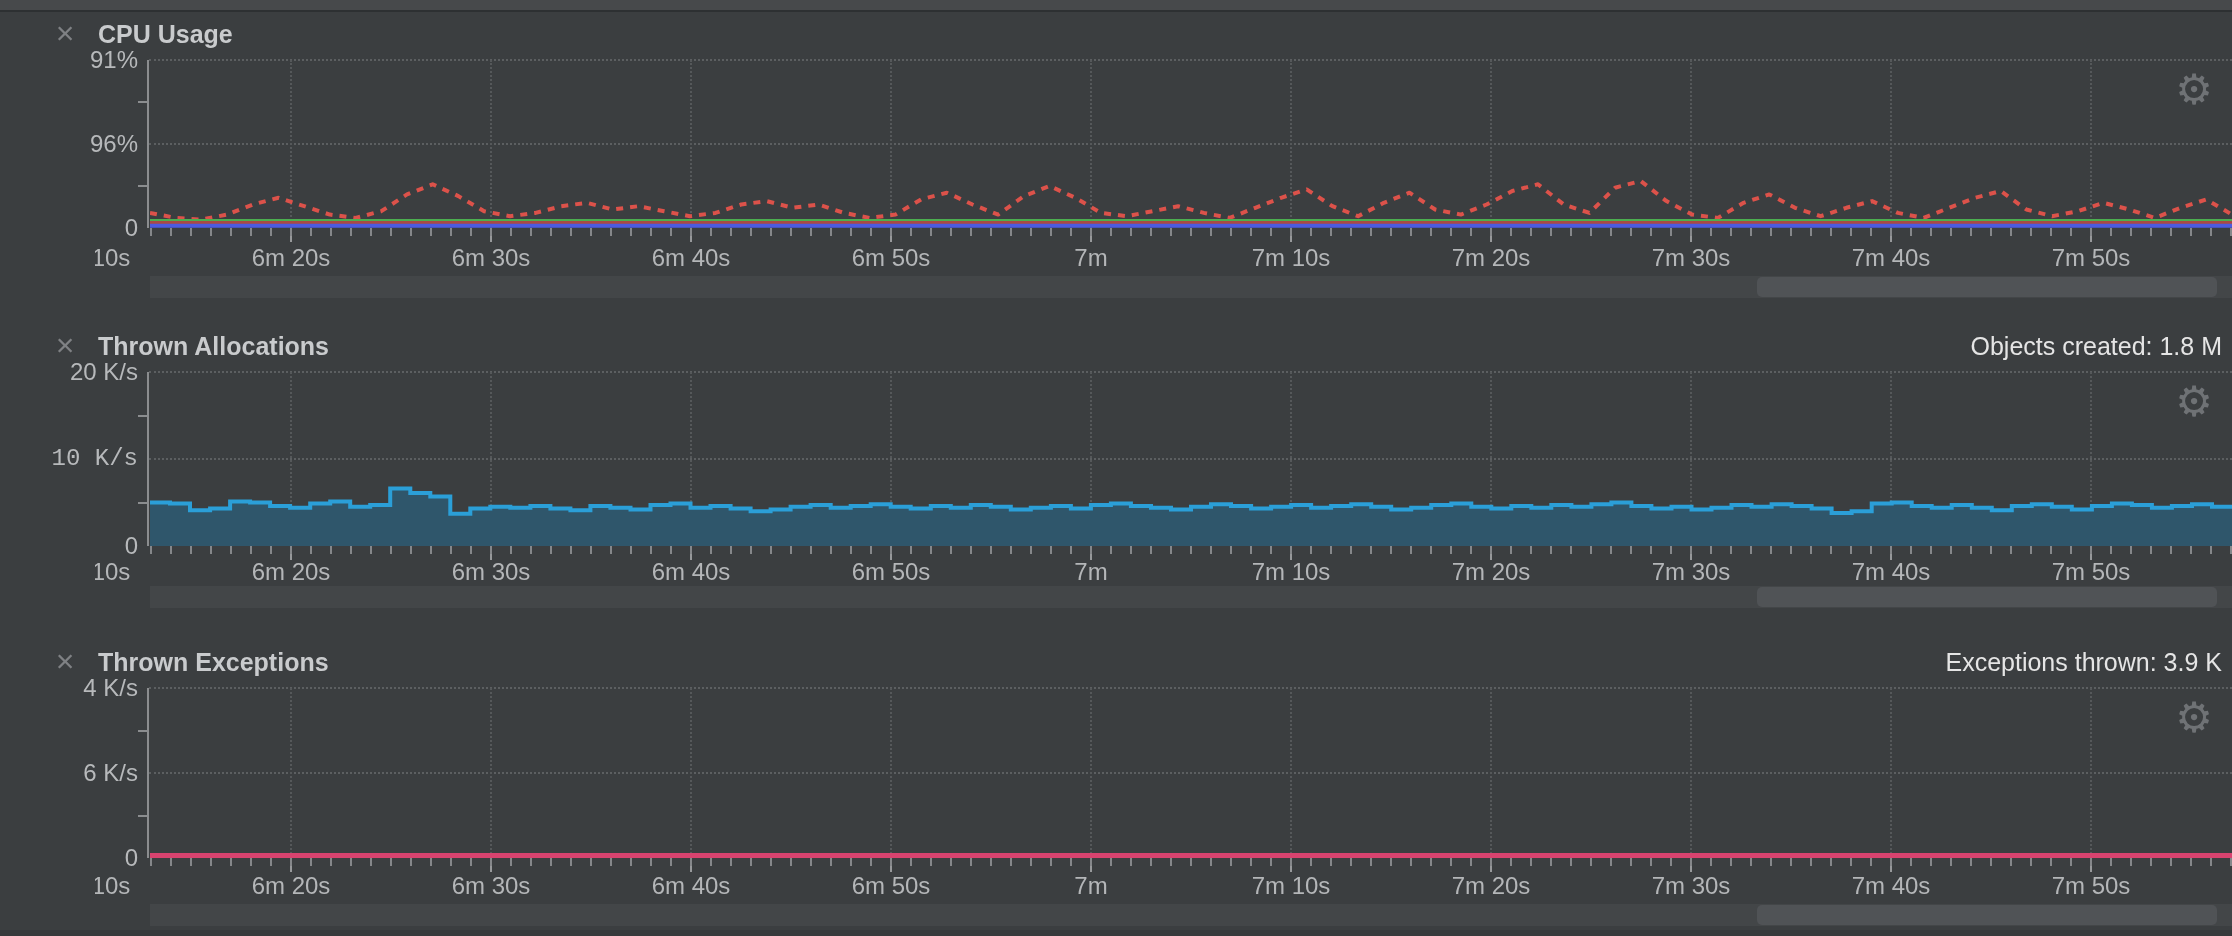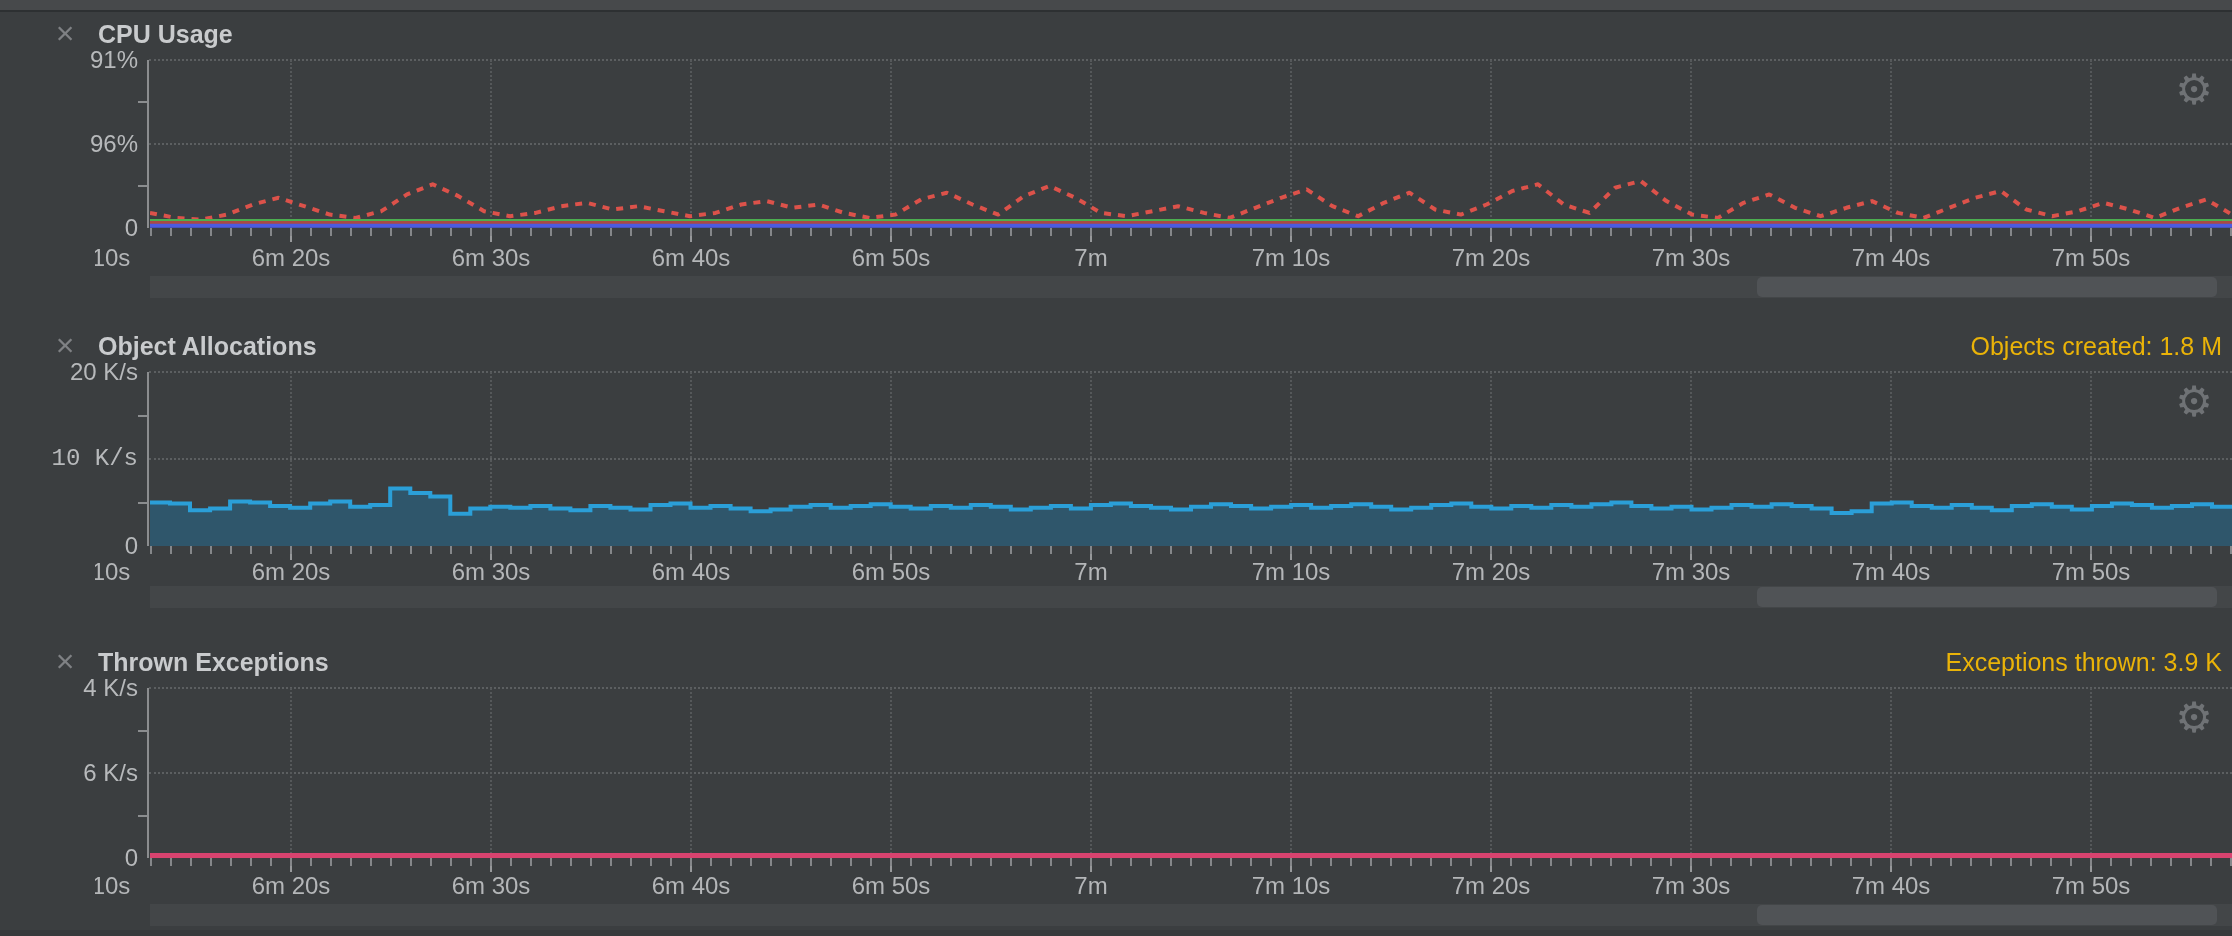--- a/index.html
+++ b/index.html
@@ -5,21 +5,21 @@
   html,body{margin:0;padding:0;background:#3b3e40;}
   #stage{position:relative;width:2232px;height:936px;background:#3b3e40;overflow:hidden;
          font-family:"Liberation Sans",sans-serif;color:#b7b9bb;}
   .topstrip{position:absolute;left:0;top:0;right:0;height:10px;background:#47494b;border-bottom:2px solid #2d3032;}
   .bottomstrip{position:absolute;left:0;bottom:0;right:0;height:6px;background:#37393b;}
   .panel{position:absolute;left:0;right:0;}
   .panel-header{position:absolute;left:0;right:0;height:34px;}
   .close-x{position:absolute;left:48px;top:-4px;width:34px;height:34px;color:#7f8184;
            font-size:32px;line-height:34px;text-align:center;cursor:pointer;}
   .panel-title{position:absolute;left:98px;top:0;font-size:25px;font-weight:bold;color:#c9cbcd;white-space:nowrap;}
-  .panel-stat{position:absolute;right:10px;top:0;font-size:25px;color:#eab308;white-space:nowrap;}
+  .panel-stat{position:absolute;right:10px;top:0;font-size:25px;color:#e5e5e5;white-space:nowrap;}
   .gear{position:absolute;right:16px;width:44px;height:44px;color:#6f7275;font-size:42px;
         line-height:44px;text-align:center;cursor:pointer;}
   .yaxis-line{position:absolute;left:147px;width:2px;background:#8b8d8f;}
   .ylabel{position:absolute;right:2094px;width:130px;text-align:right;font-size:24px;color:#b7b9bb;white-space:nowrap;}
   .ytick{position:absolute;left:138px;width:10px;height:2px;background:#8b8d8f;}
   .hgrid{position:absolute;left:149px;right:0;height:0;border-top:2px dotted #5c5f61;}
   .vgrid{position:absolute;width:0;border-left:2px dotted #55585a;}
   .xminor{position:absolute;left:150px;right:0;height:8px;
           background:repeating-linear-gradient(to right,#85878a 0 2px,transparent 2px 20px);}
   .xmajor{position:absolute;width:2px;height:14px;background:#97999b;}
@@ -91,21 +91,21 @@
         <path d="M0.0 152.9 L25.7 157.9 L51.4 159.6 L77.1 154.6 L102.8 144.5 L128.5 137.8 L154.2 146.2 L179.9 154.6 L205.6 157.9 L231.3 151.2 L257.0 134.4 L282.7 124.3 L308.4 136.1 L334.1 151.2 L359.9 156.2 L385.6 152.9 L411.3 146.2 L437.0 142.8 L462.7 149.5 L488.4 146.2 L514.1 151.2 L539.8 156.2 L565.5 152.9 L591.2 144.5 L616.9 141.1 L642.6 147.8 L668.3 144.5 L694.0 152.9 L719.7 157.9 L745.4 154.6 L771.1 139.4 L796.8 132.7 L822.5 144.5 L848.2 154.6 L873.9 136.1 L899.6 126.0 L925.3 137.8 L951.0 152.9 L976.7 156.2 L1002.4 151.2 L1028.1 146.2 L1053.9 152.9 L1079.6 157.9 L1105.3 147.8 L1131.0 137.8 L1156.7 129.4 L1182.4 146.2 L1208.1 156.2 L1233.8 142.8 L1259.5 132.7 L1285.2 149.5 L1310.9 154.6 L1336.6 144.5 L1362.3 131.0 L1388.0 124.3 L1413.7 144.5 L1439.4 152.9 L1465.1 127.7 L1490.8 121.0 L1516.5 141.1 L1542.2 154.6 L1567.9 157.9 L1593.6 142.8 L1619.3 134.4 L1645.0 147.8 L1670.7 156.2 L1696.4 147.8 L1722.1 141.1 L1747.9 152.9 L1773.6 157.9 L1799.3 147.8 L1825.0 137.8 L1850.7 131.0 L1876.4 149.5 L1902.1 156.2 L1927.8 151.2 L1953.5 142.8 L1979.2 149.5 L2004.9 157.9 L2030.6 147.8 L2056.3 139.4 L2082.0 154.6" fill="none" stroke="#dc524a" stroke-width="4" stroke-dasharray="7 7" stroke-linejoin="round"></path>
         <path d="M0.0 160.9 L2082.0 160.9" fill="none" stroke="#4caf50" stroke-width="4"></path>
         <path d="M0.0 163.1 L2082.0 163.1" fill="none" stroke="#a94a45" stroke-width="4"></path>
         <path d="M0.0 165.8 L2082.0 165.8" fill="none" stroke="#4c5be0" stroke-width="4"></path>
       </svg>
     </section>
 
   <section class="panel" id="panel-1" style="top:318px;height:298px;">
     <div class="panel-header" style="top:14px;">
       <div class="close-x">×</div>
-      <div class="panel-title">Object Allocations</div>
+      <div class="panel-title">Thrown Allocations</div>
       <div class="panel-stat">Objects created: 1.8 M</div>
     </div>
     <div class="gear" style="top:62px;">⚙</div>
   <div class="yaxis-line" style="top: 54px; height: 174px;"></div>
       <div class="ylabel" style="top: 40px;">20 K/s</div>
       <div class="hgrid" style="top: 53px;"></div>
       <div class="ylabel" style="top: 127px; font-family: Liberation Mono, monospace;">10 K/s</div>
       <div class="hgrid" style="top: 140px;"></div>
       <div class="ylabel" style="top: 214px;">0</div>
       <div class="ytick" style="top: 96.5px;"></div>

